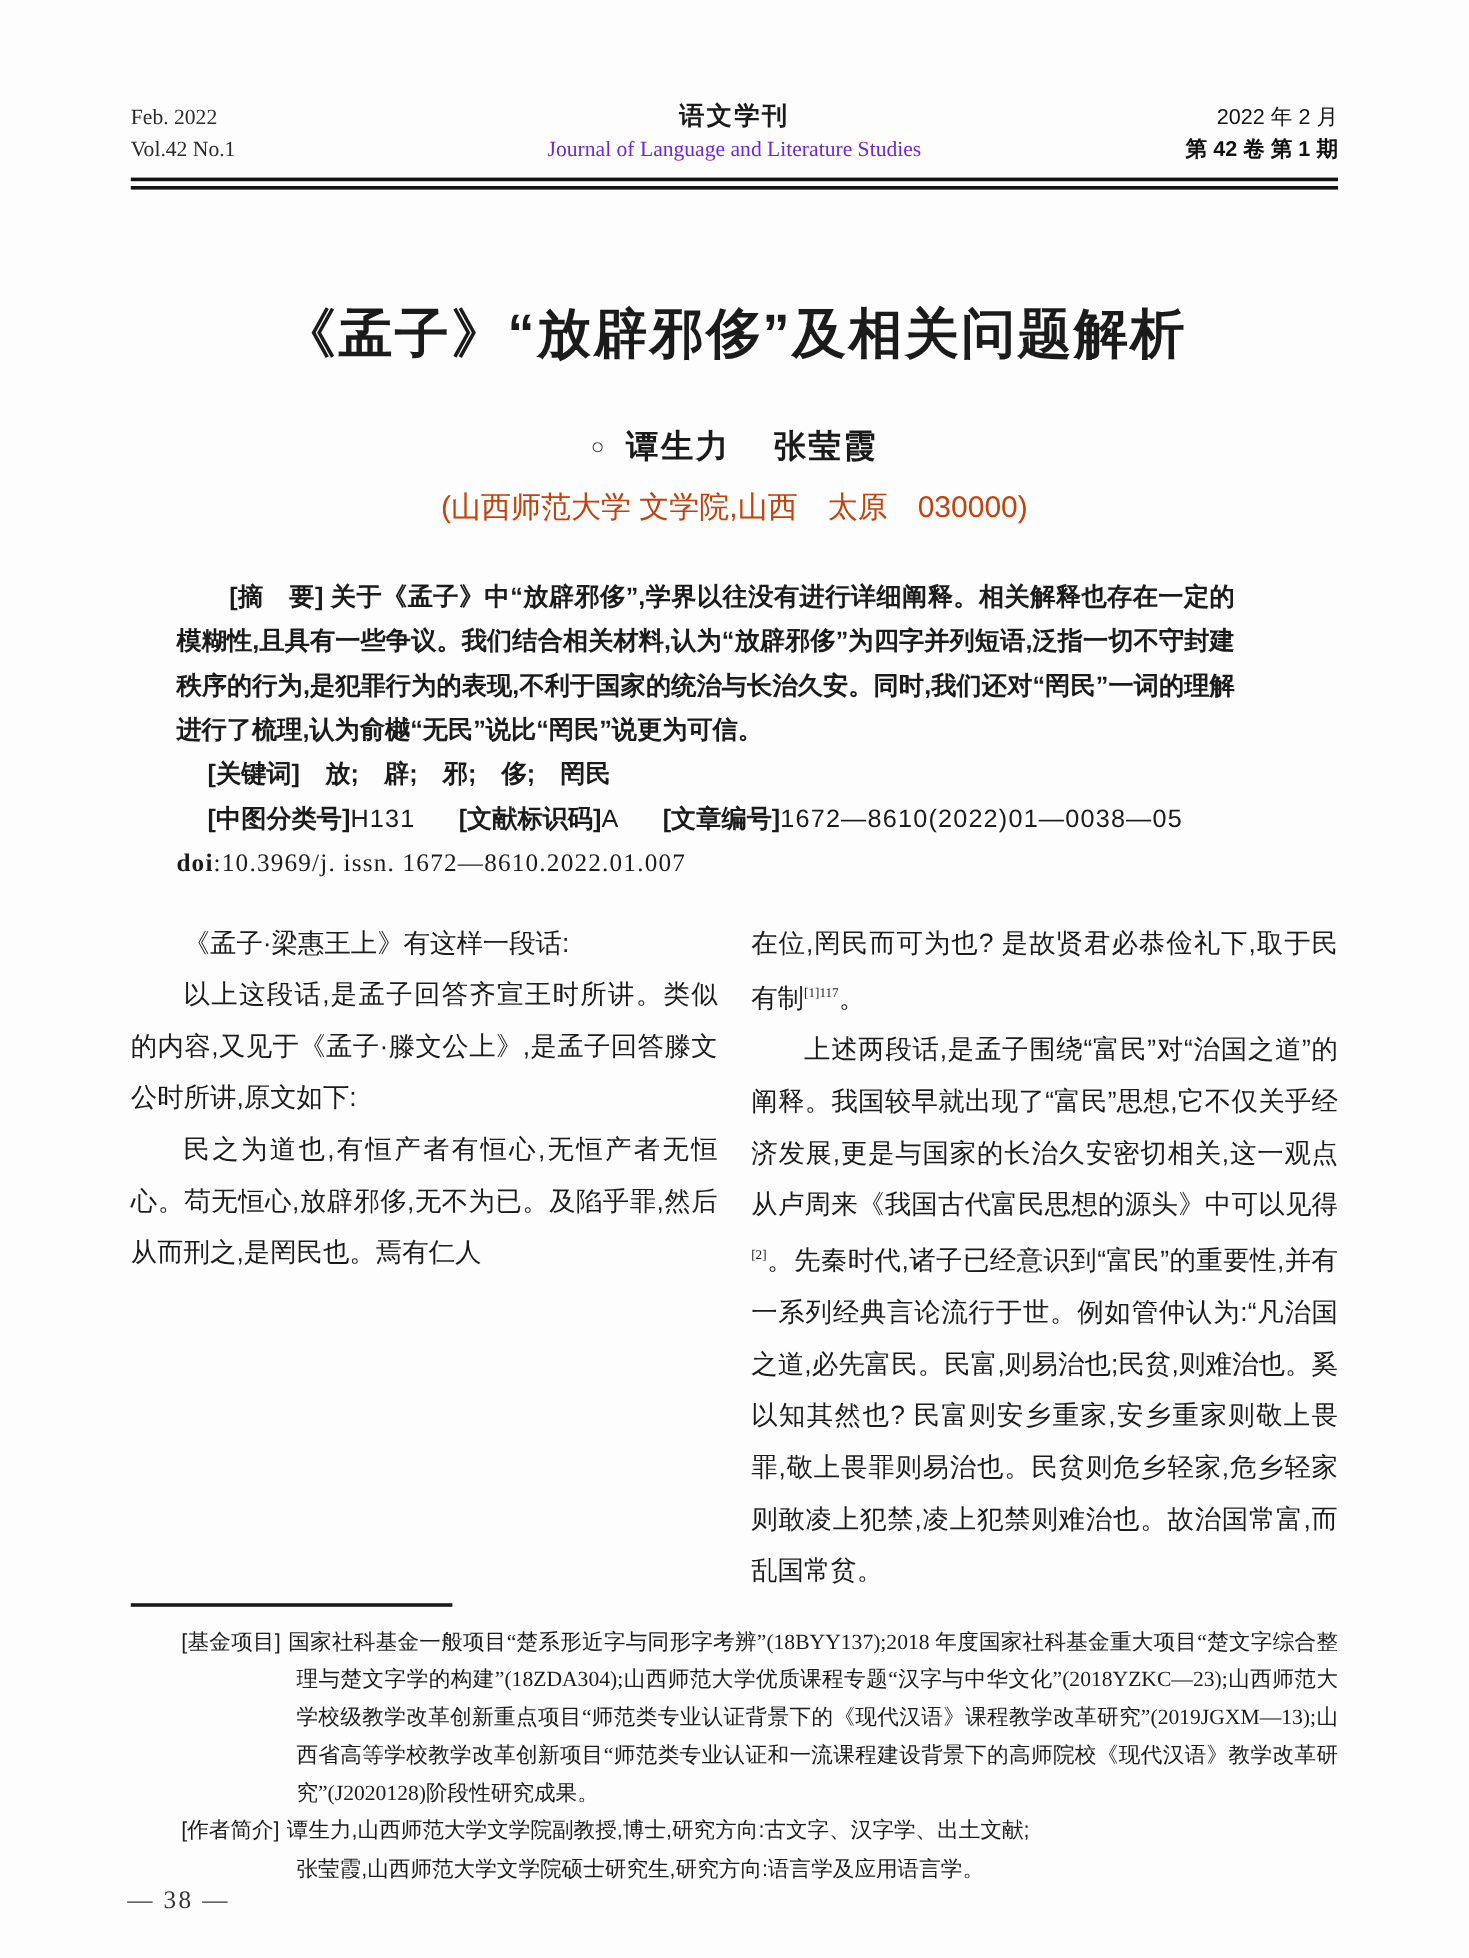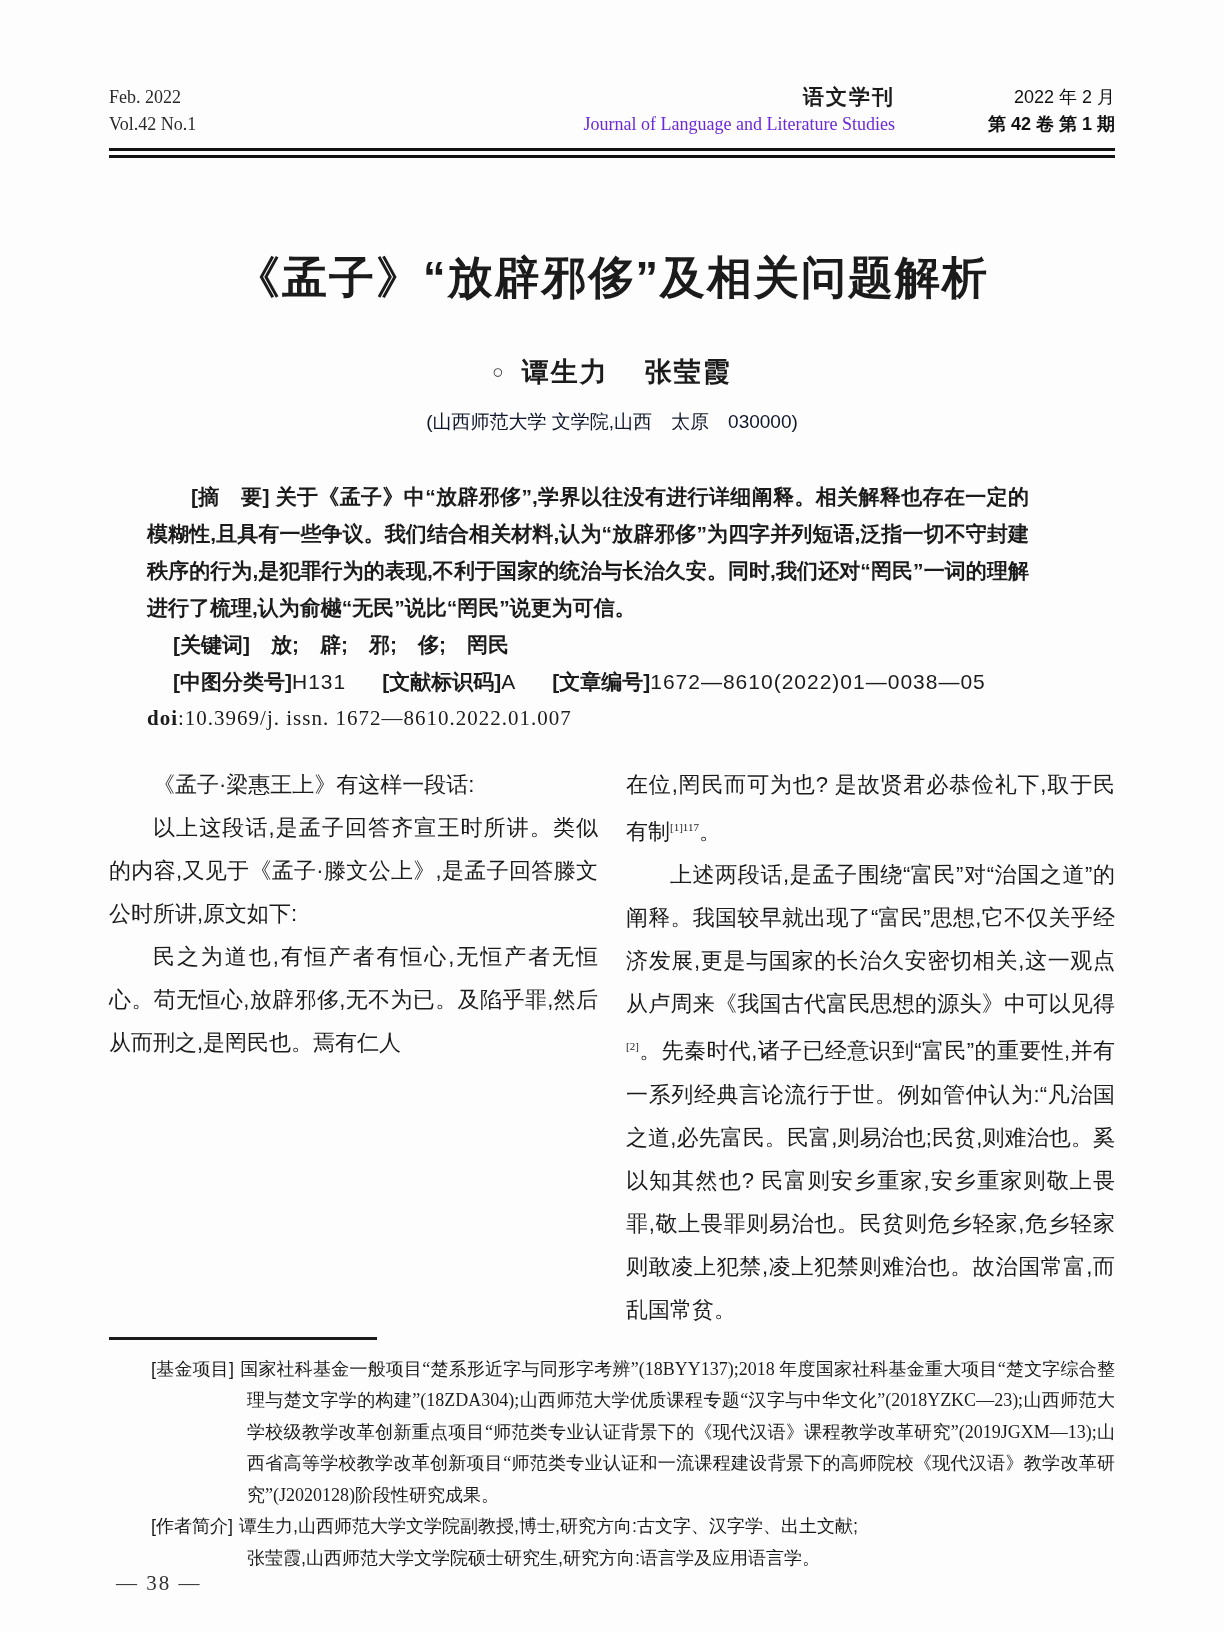--- a/index.html
+++ b/index.html
@@ -8,36 +8,36 @@
     background:#fdfdfd;color:#1b1b1b;
     font-family:"Liberation Sans",sans-serif;
     position:relative;overflow:hidden;
   }
   .page{padding:84px 109px 0 109px;}
 
   
   .journal-header{display:flex;justify-content:space-between;align-items:flex-start;}
   .hdr-left,.hdr-right{width:220px;font-size:18px;line-height:27px;}
   .hdr-left{font-family:"Liberation Serif",serif;color:#2a2a2a;}
-  .hdr-center{text-align:right;flex:1;}
+  .hdr-center{text-align:center;flex:1;}
   .hdr-center .cn{font-size:21px;font-weight:700;letter-spacing:2px;line-height:26px;}
   .hdr-center .en{font-family:Liberation Serif, serif;font-size:18px;line-height:28px;color:#6d28d9;}
   .hdr-right{text-align:right;color:#111;}
   .hdr-right .issue{font-weight:700;}
   .rule-double{margin-top:10px;}
   .rule-double .r1{height:3px;background:#131313;}
   .rule-double .r2{height:3px;background:#131313;margin-top:4px;}
 
   
   .article-title{margin-top:92px;text-align:center;font-size:45px;line-height:56px;
     font-weight:700;letter-spacing:2px;}
   .authors-line{margin-top:48px;text-align:center;font-size:27px;line-height:36px;font-weight:600;letter-spacing:2px;}
   .author-marker{font-size:19px;font-weight:400;margin-right:16px;vertical-align:3px;color:#333;}
   .author-name+.author-name{margin-left:36px;}
-  .affiliation{margin-top:18px;text-align:center;font-size:19px;line-height:28px;color:#0f172a;}
+  .affiliation{margin-top:18px;text-align:center;font-size:25px;line-height:28px;color:#c2410c;}
 
   
   .abstract-block{margin-top:42px;padding:0 86px 0 38px;font-size:21px;line-height:37px;
     font-weight:600;text-align:justify;}
   .abstract-p{margin:0;text-indent:44px;}
   .kw-line{margin:0;text-indent:26px;}
   .kw-text{margin-left:21px;}
   .meta-line{margin:0;text-indent:26px;}
   .meta-group{margin-right:36px;white-space:nowrap;}
   .serif-val{font-family:Liberation Sans, sans-serif;font-weight:500;letter-spacing:1px;}
@@ -53,21 +53,21 @@
 
   
   .fn-sep{margin-top:6px;width:268px;height:3px;background:#1b1b1b;}
   .fn-block{margin-top:14px;padding-left:42px;font-size:18px;line-height:31.5px;
     font-weight:500;text-align:justify;}
   .fn-item{margin:0;padding-left:96px;text-indent:-96px;}
   .fn-label{margin-right:6px;}
   .fn-num{font-family:"Liberation Serif",serif;}
 
   
-  .page-num{position:absolute;left:116px;bottom:36px;font-family:"Liberation Serif",serif;
+  .page-num{position:absolute;left:106px;bottom:36px;font-family:"Liberation Serif",serif;
     font-size:21px;color:#333;letter-spacing:2px;}
 </style>
 </head>
 <body>
 
 <div class="page">
 
   <div class="journal-header">
     <div class="hdr-left">
       <div>Feb. 2022</div>

